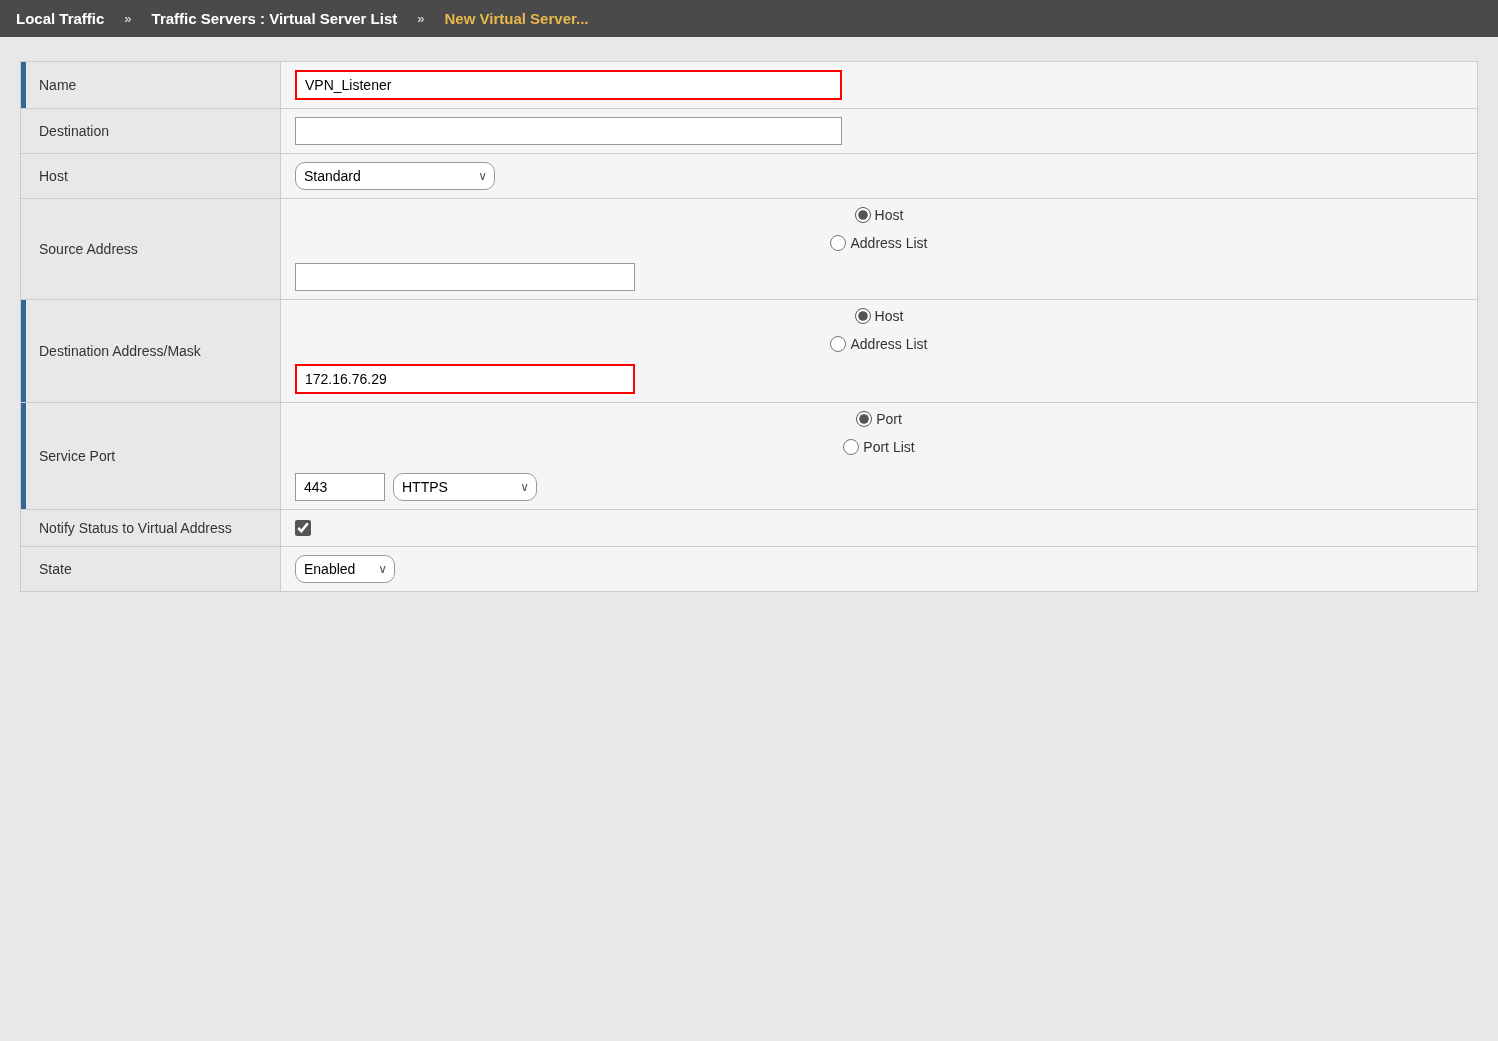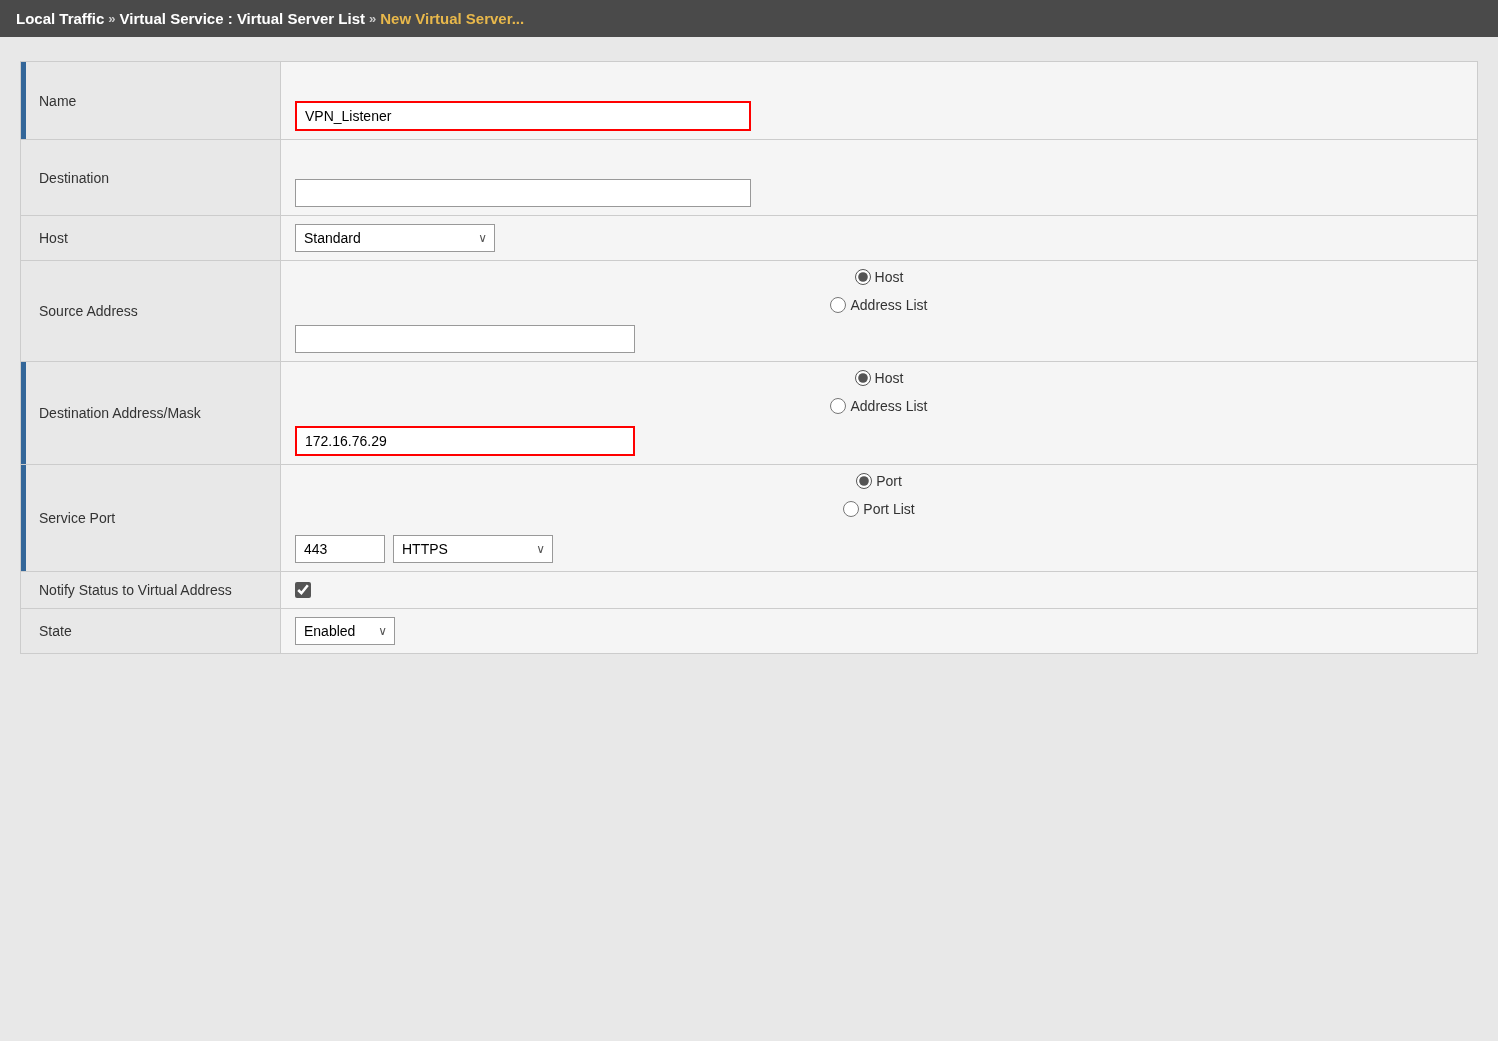--- a/index.html
+++ b/index.html
@@ -11,21 +11,21 @@
     }
 
     .breadcrumb-bar {
       background: #4a4a4a;
       color: #fff;
       padding: 10px 16px;
       font-size: 15px;
       font-weight: bold;
       display: flex;
       align-items: center;
-      gap: 4px;
+      gap: 20px;
     }
 
     .breadcrumb-bar .separator {
       color: #ccc;
       font-size: 13px;
     }
 
     .breadcrumb-bar .highlight {
       color: #e8b84b;
     }
@@ -89,22 +89,21 @@
 
     .text-input {
       border: 1px solid #999;
       padding: 5px 8px;
       font-size: 14px;
       background: #fff;
       outline: none;
     }
 
     .text-input.wide {
-      width: 456px;
-      margin-top: 31px;
+      width: 547px;
     }
 
     .text-input.narrow {
       width: 340px;
     }
 
     .text-input.port-input {
       width: 90px;
     }
 
@@ -135,28 +134,29 @@
       right: 8px;
       top: 50%;
       transform: translateY(-50%);
       pointer-events: none;
       font-size: 12px;
       color: #555;
     }
 
     .select-wrapper .select-input {
       padding-right: 26px;
+      border-radius: 10px;
     }
 
     .select-type {
       width: 200px;
     }
 
     .select-https {
-      width: 160px;
+      width: 144px;
     }
 
     .select-state {
       width: 100px;
     }
 
     .radio-group {
       display: flex;
       align-items: center;
       gap: 12px;
@@ -200,21 +200,21 @@
       flex-direction: column;
       gap: 6px;
     }
   </style>
 </head>
 <body>
 
 <div class="breadcrumb-bar">
   <span>Local Traffic</span>
   <span class="separator">»</span>
-  <span>Virtual Service : Virtual Server List</span>
+  <span>Traffic Servers : Virtual Server List</span>
   <span class="separator">»</span>
   <span class="highlight">New Virtual Server...</span>
 </div>
 
 <div class="page-content">
 
 
   <table class="form-table">
 
     <tbody>

